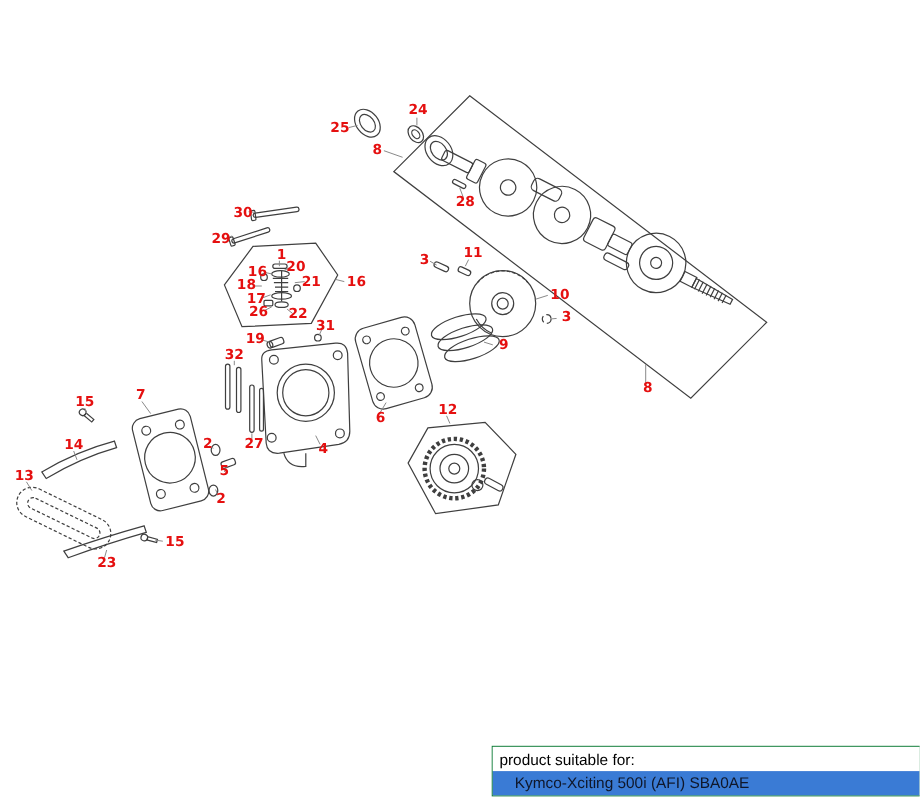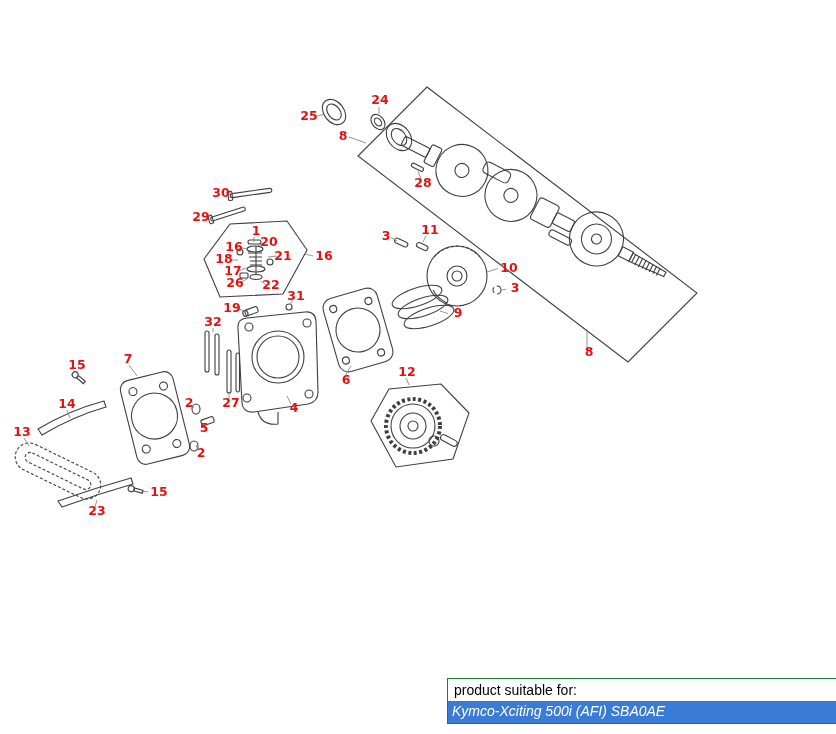--- a/index.html
+++ b/index.html
@@ -38,25 +38,24 @@
     line-height: 1.35;
   }
   .footer-header {
     color: #000000;
     padding: 2px 6px 1px 6px;
     background: #ffffff;
   }
   .footer-product {
     display: block;
     text-decoration: none;
-    color: #ffffff;
+    color: #0f172a;
     background: var(--highlight-blue, #3a7bd5);
-    padding: 1px 6px 2px 4px;
+    padding: 1px 6px 2px 20px;
     cursor: pointer;
-    font-style: italic;
   }
 </style>
 </head>
 <body>
 
 <div class="stage">
 
   <svg class="diagram" width="836" height="734" viewBox="0 0 836 734" xmlns="http://www.w3.org/2000/svg">
 
     <g fill="none" stroke="#3f3f3f" stroke-width="1.1">

